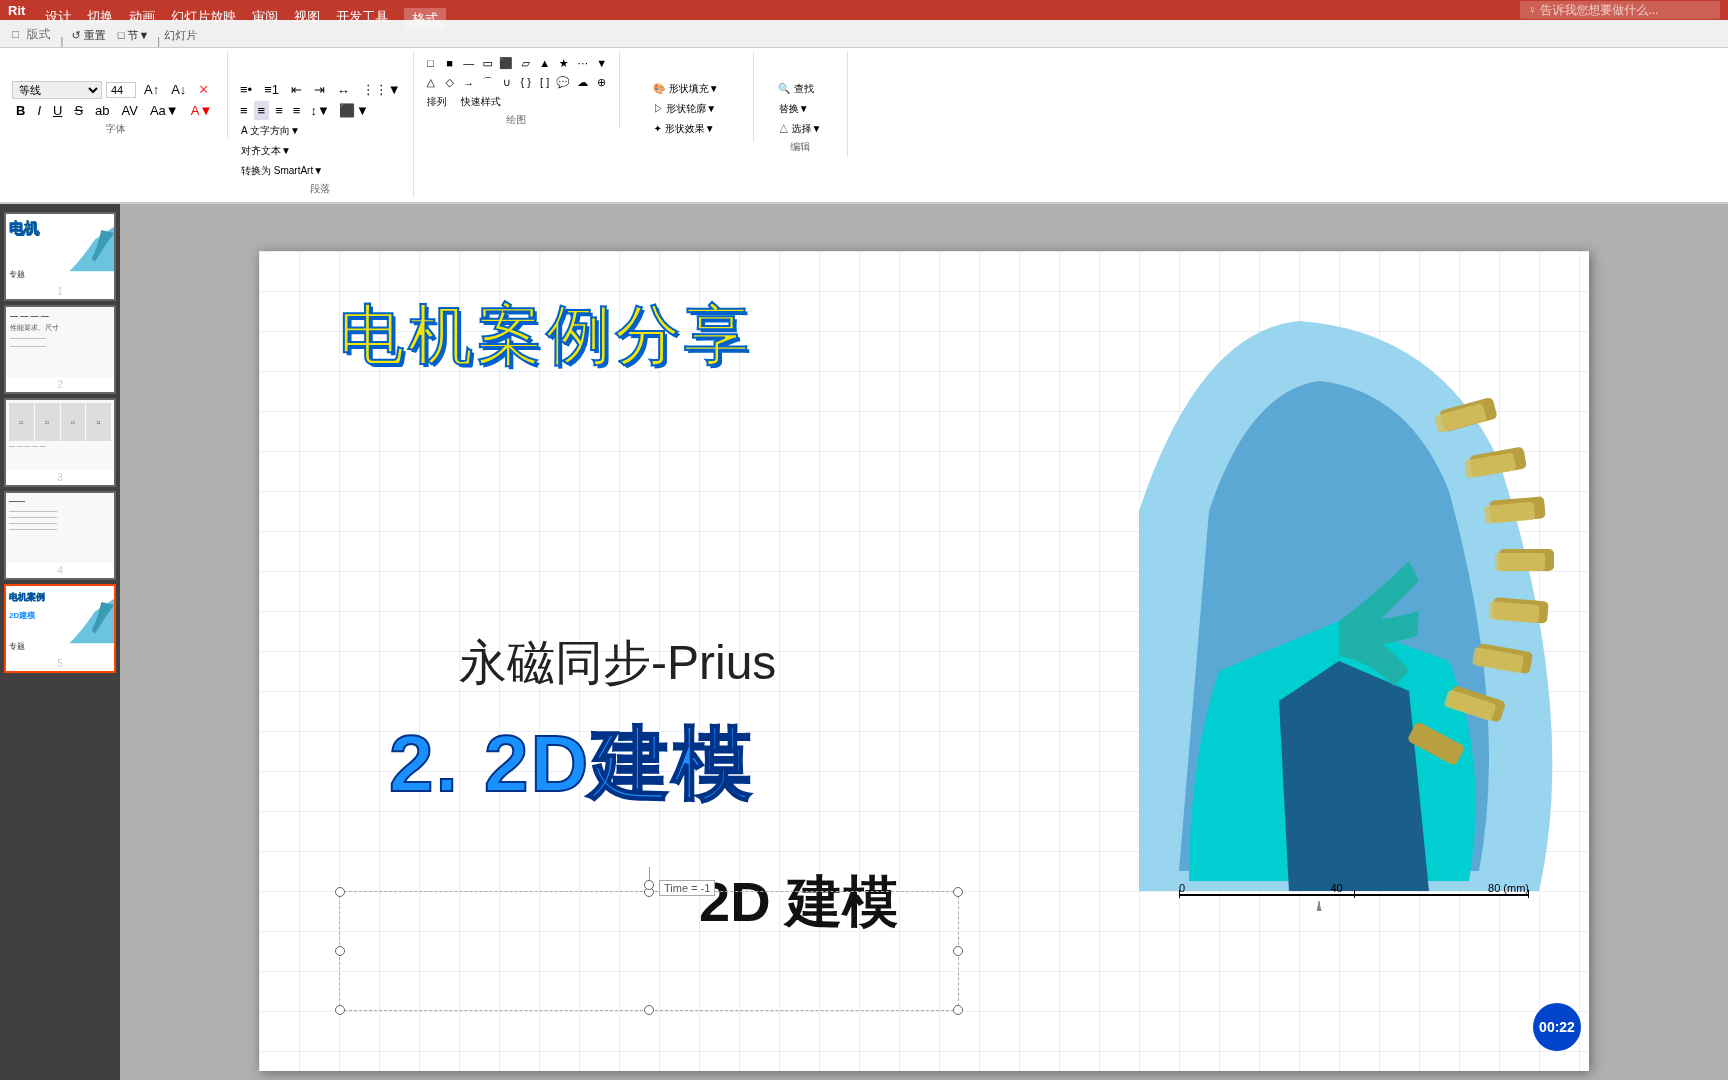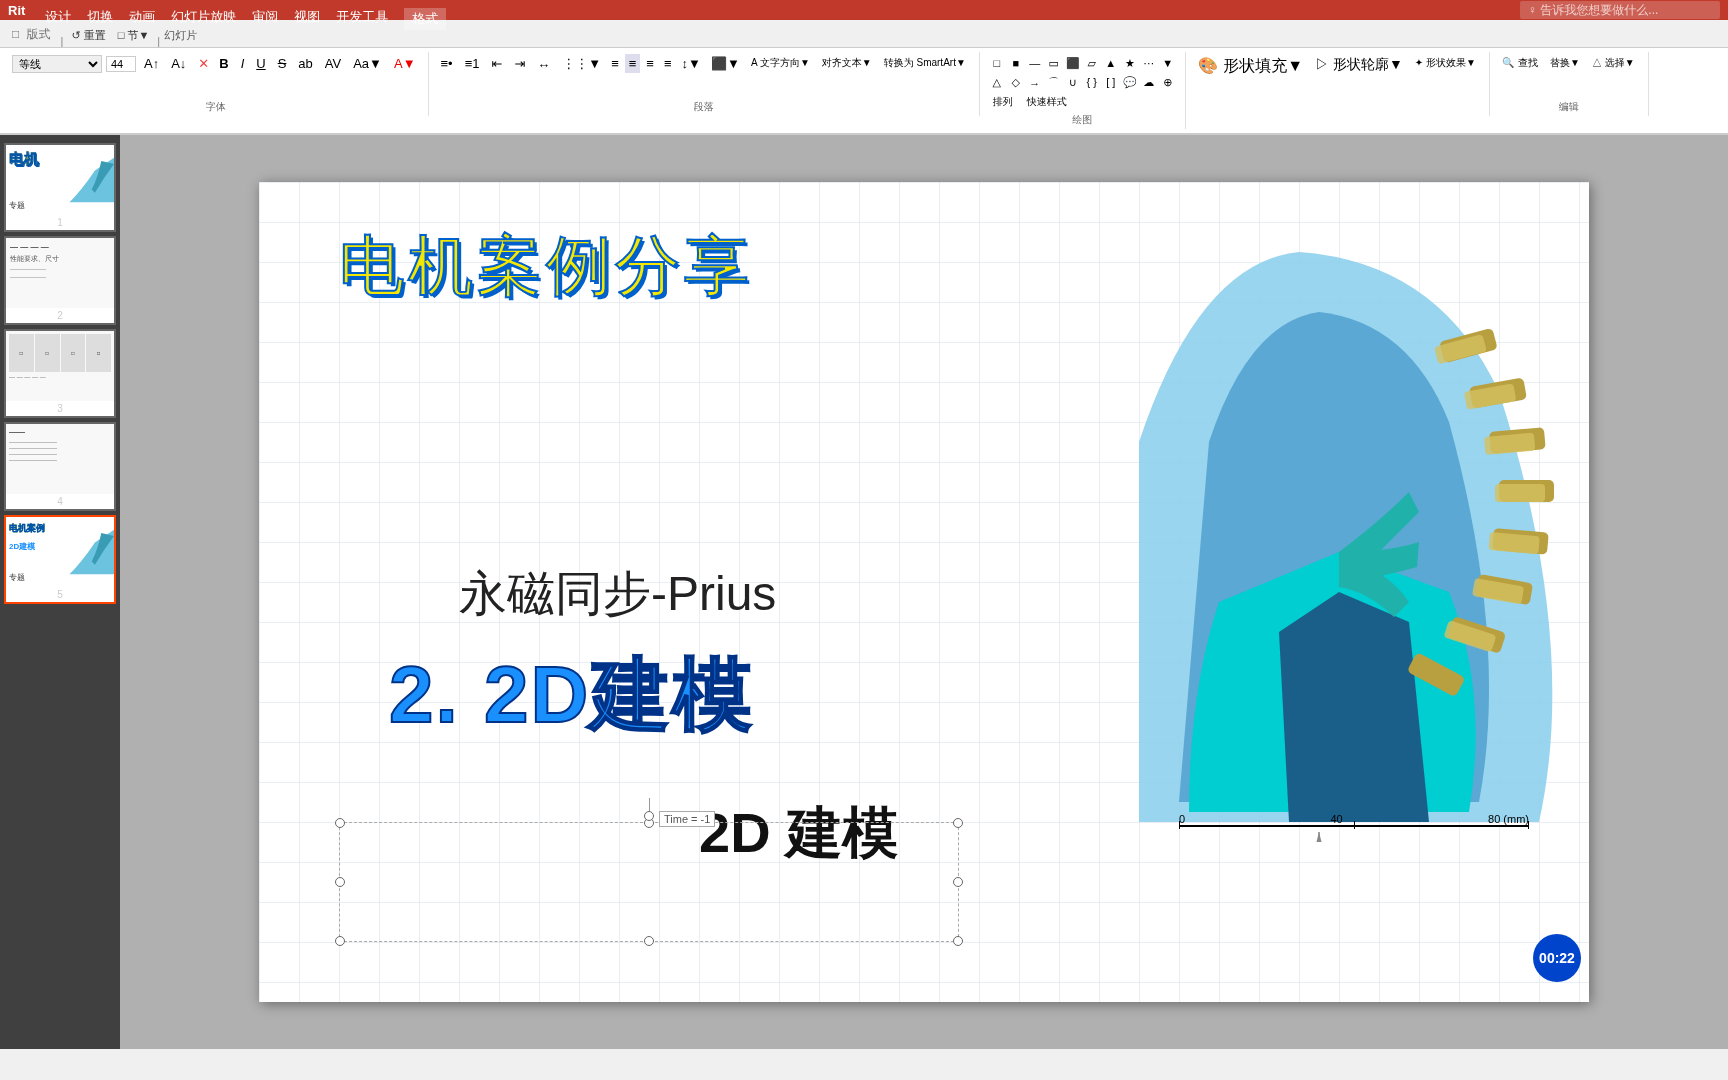--- a/index.html
+++ b/index.html
@@ -293,22 +293,23 @@
       display: flex;
       align-items: center;
       justify-content: center;
       font-size: 14px;
       font-weight: bold;
     }
 
     
     .font-group {
       display: flex;
-      flex-direction: row;
+      flex-direction: column;
       gap: 2px;
+      margin-top: 26px;
     }
     .font-row {
       display: flex;
       align-items: center;
       gap: 4px;
     }
     .font-select {
       font-size: 11px;
       padding: 1px 2px;
       border: 1px solid #ccc;
@@ -461,24 +462,24 @@
           <button class="ribbon-btn-small" style="font-size:10px;">排列</button>
           <button class="ribbon-btn-small" style="font-size:10px;">快速样式</button>
         </div>
       </div>
       <div class="ribbon-group-label">绘图</div>
     </div>
 
     <div class="ribbon-group" style="min-width:130px;">
       <div class="ribbon-group-content font-group">
         <div class="font-row">
-          <button class="ribbon-btn-small" style="font-size:16px;">🎨 形状填充▼</button>
-        </div>
-        <div class="font-row">
-          <button class="ribbon-btn-small" style="font-size:14px;">▷ 形状轮廓▼</button>
+          <button class="ribbon-btn-small" style="font-size:10px;">🎨 形状填充▼</button>
+        </div>
+        <div class="font-row">
+          <button class="ribbon-btn-small" style="font-size:10px;">▷ 形状轮廓▼</button>
         </div>
         <div class="font-row">
           <button class="ribbon-btn-small" style="font-size:10px;">✦ 形状效果▼</button>
         </div>
       </div>
       <div class="ribbon-group-label"></div>
     </div>
 
     <div class="ribbon-group" style="min-width:90px;">
       <div class="ribbon-group-content font-group">

